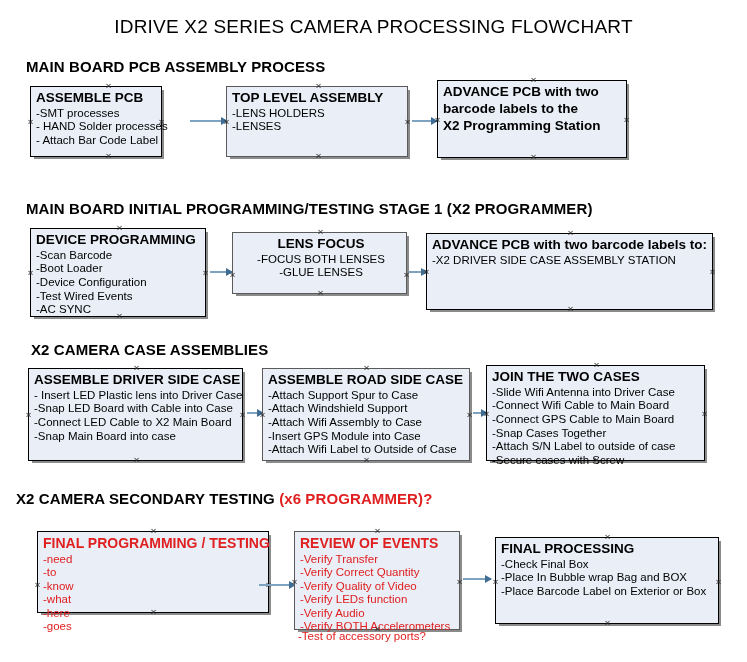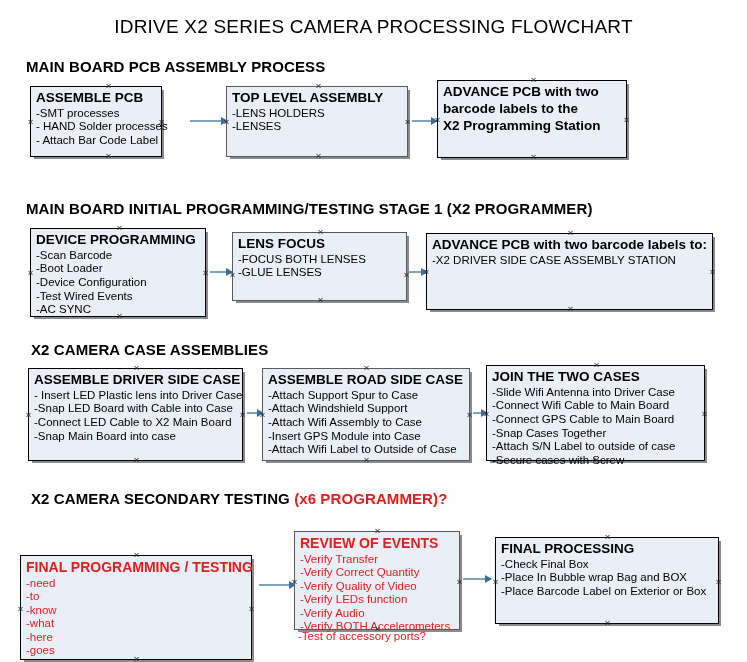--- a/index.html
+++ b/index.html
@@ -165,21 +165,21 @@
       <div class="b-line">-AC SYNC</div>
     </div>
     <div class="handle" style="left:85px;top:-4px;"></div>
     <div class="handle" style="left:85px;bottom:-4px;"></div>
     <div class="handle" style="left:-4px;top:41px;"></div>
     <div class="handle" style="right:-4px;top:41px;"></div>
   </div>
 
   <div class="arrow" style="left:210px;top:271px;width:22px;"></div>
 
-  <div class="box gray" style="left:232px;top:232px;width:175px;height:69px;">
+  <div class="box gray" style="left:232px;top:232px;width:175px;height:62px;text-align:center;">
     <div class="box-inner">
       <div class="b-title">LENS FOCUS</div>
       <div class="b-line">-FOCUS BOTH LENSES</div>
       <div class="b-line">-GLUE LENSES</div>
     </div>
     <div class="handle" style="left:84px;top:-4px;"></div>
     <div class="handle" style="left:84px;bottom:-4px;"></div>
     <div class="handle" style="left:-4px;top:39px;"></div>
     <div class="handle" style="right:-4px;top:39px;"></div>
   </div>
@@ -243,25 +243,25 @@
       <div class="b-line">-Snap Cases Together</div>
       <div class="b-line">-Attach S/N Label to outside of case</div>
       <div class="b-line">-Secure cases with Screw</div>
     </div>
     <div class="handle" style="left:106px;top:-4px;"></div>
     <div class="handle" style="left:106px;bottom:-4px;"></div>
     <div class="handle" style="left:-4px;top:45px;"></div>
     <div class="handle" style="right:-4px;top:45px;"></div>
   </div>
 
-  <div class="section-head" style="left:31px;top:490px;">
+  <div class="section-head" style="left:16px;top:490px;">
     <span>X2 CAMERA SECONDARY TESTING </span><span class="accent">(x6 PROGRAMMER)?</span>
   </div>
 
-  <div class="box red" style="left:20px;top:531px;width:232px;height:105px;margin-top:24px;">
+  <div class="box red" style="left:37px;top:531px;width:232px;height:82px;">
     <div class="box-inner">
       <div class="b-title">FINAL PROGRAMMING / TESTING</div>
       <div class="b-line">-need</div>
       <div class="b-line">-to</div>
       <div class="b-line">-know</div>
       <div class="b-line">-what</div>
       <div class="b-line">-here</div>
       <div class="b-line">-goes</div>
     </div>
     <div class="handle" style="left:112px;top:-4px;"></div>

